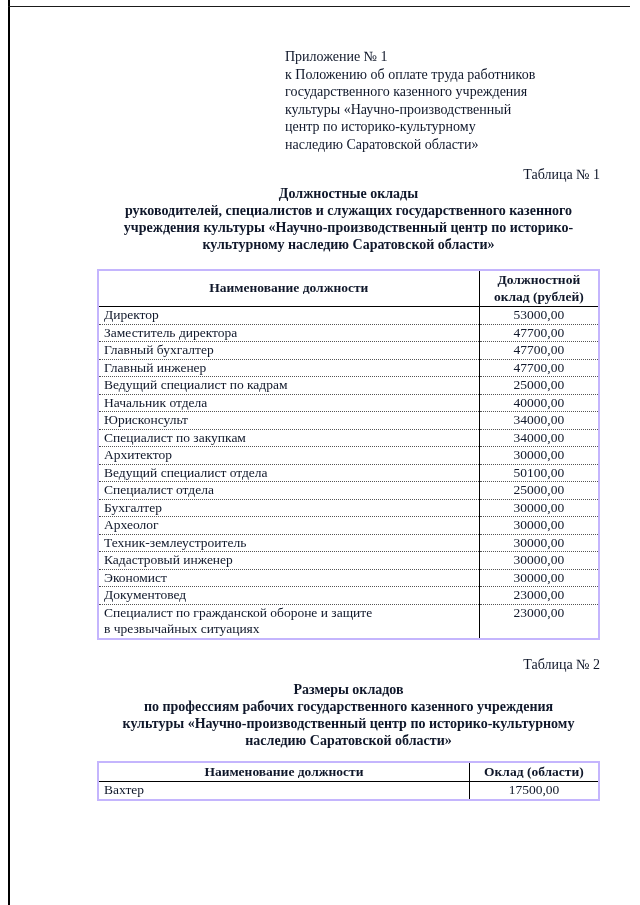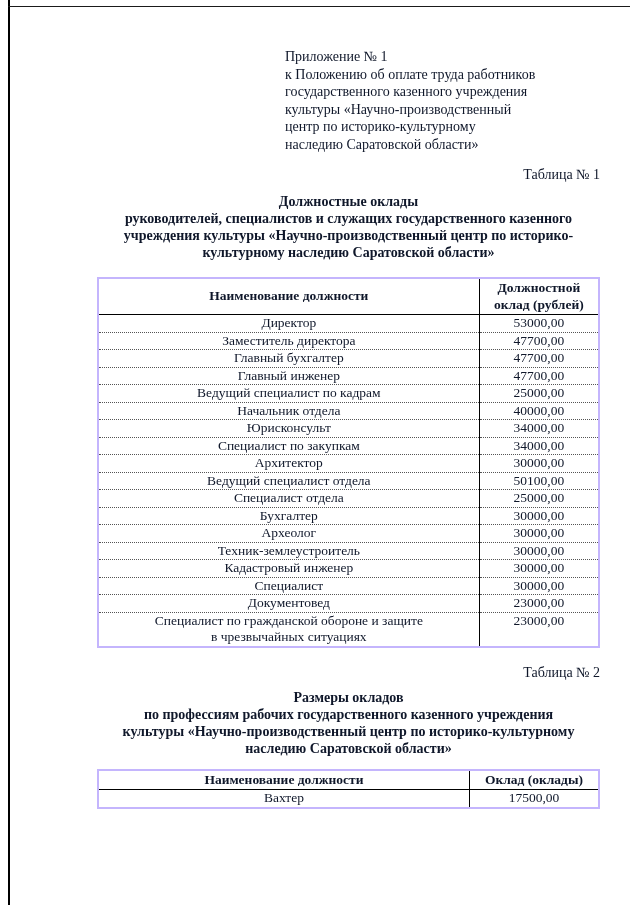--- a/index.html
+++ b/index.html
@@ -34,21 +34,21 @@
     margin-left: 97px;
     width: 503px;
   }
   .table-caption {
     margin-top: 13px;
     font-size: 14px;
     text-align: right;
     line-height: 17px;
   }
   .doc-heading {
-    margin-top: 10px;
+    margin-top: 2px;
     font-size: 14px;
     font-weight: bold;
     text-align: center;
     line-height: 17px;
   }
   table.salary {
     margin-top: 16px;
     width: 503px;
     border-collapse: collapse;
     border: 2px solid #c4b5fd;
@@ -64,21 +64,21 @@
   }
   table.salary td {
     border-left: 1px solid #000;
     border-right: 1px solid #000;
     border-bottom: 1px dotted #555;
     padding: 0 5px;
     line-height: 16.5px;
     vertical-align: top;
   }
   table.salary tbody tr:last-child td { border-bottom: none; }
-  td.cell-name { text-align: center; white-space: pre-line; }
+  td.cell-name { text-align: left; white-space: pre-line; }
   td.cell-val  { text-align: center; }
   #t1 .col-name { width: 383px; }
   #t1 .col-val  { width: 120px; }
   #t2 { margin-top: 12px; }
   #t2 .col-name { width: 373px; }
   #t2 .col-val  { width: 130px; }
   #t2-caption { margin-top: 16px; }
   #t2-heading { margin-top: 8px; }
 </style>
 </head>
@@ -170,21 +170,21 @@
           </tr>
           <tr>
             <td class="cell-name">Техник-землеустроитель</td>
             <td class="cell-val">30000,00</td>
           </tr>
           <tr>
             <td class="cell-name">Кадастровый инженер</td>
             <td class="cell-val">30000,00</td>
           </tr>
           <tr>
-            <td class="cell-name">Специалист</td>
+            <td class="cell-name">Экономист</td>
             <td class="cell-val">30000,00</td>
           </tr>
           <tr>
             <td class="cell-name">Документовед</td>
             <td class="cell-val">23000,00</td>
           </tr>
           <tr>
             <td class="cell-name">Специалист по гражданской обороне и защите
 в чрезвычайных ситуациях</td>
             <td class="cell-val">23000,00</td>
@@ -198,21 +198,21 @@
         <div>Размеры окладов</div>
         <div>по профессиям рабочих государственного казенного учреждения</div>
         <div>культуры «Научно-производственный центр по историко-культурному</div>
         <div>наследию Саратовской области»</div>
       </div>
 
     <table class="salary" id="t2">
       <thead>
         <tr>
           <th class="col-name">Наименование должности</th>
-          <th class="col-val">Оклад (оклады)</th>
+          <th class="col-val">Оклад (области)</th>
         </tr>
       </thead>
       <tbody>
           <tr>
             <td class="cell-name">Вахтер</td>
             <td class="cell-val">17500,00</td>
           </tr>
         </tbody>
     </table>
 

